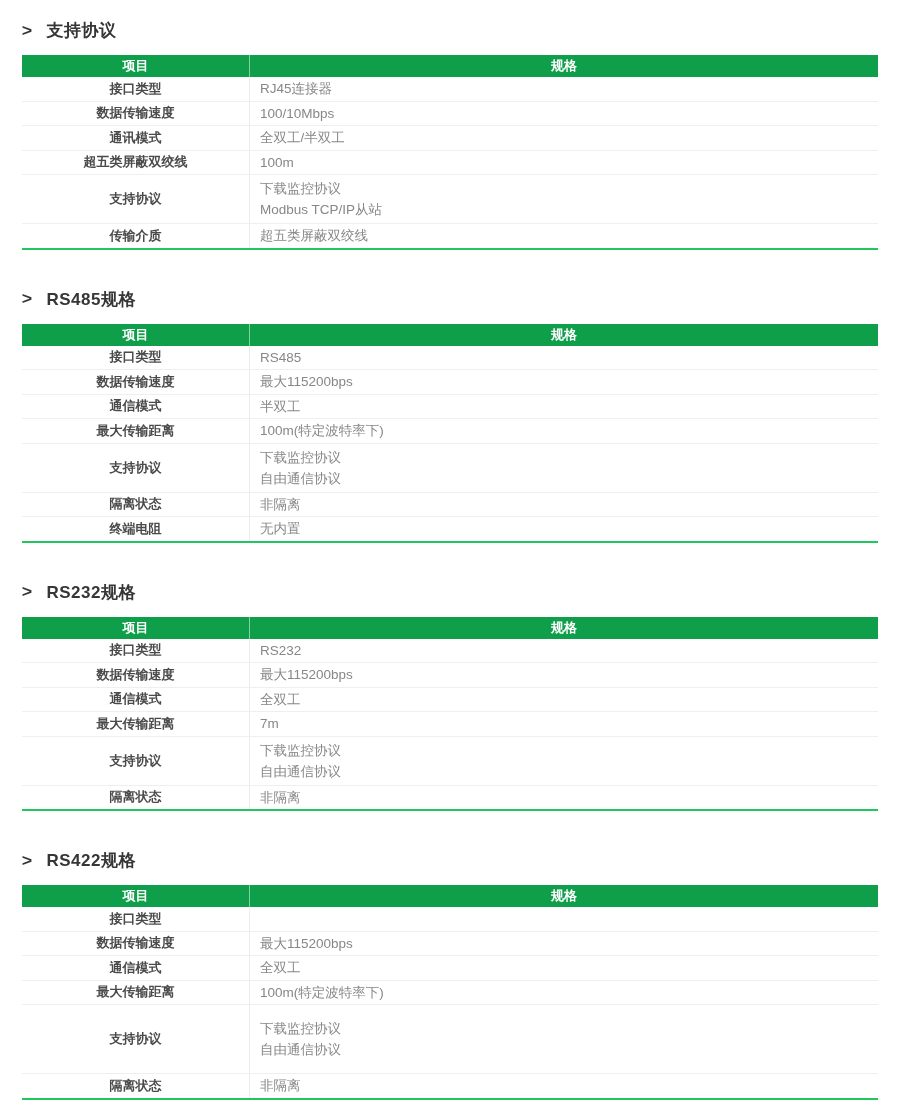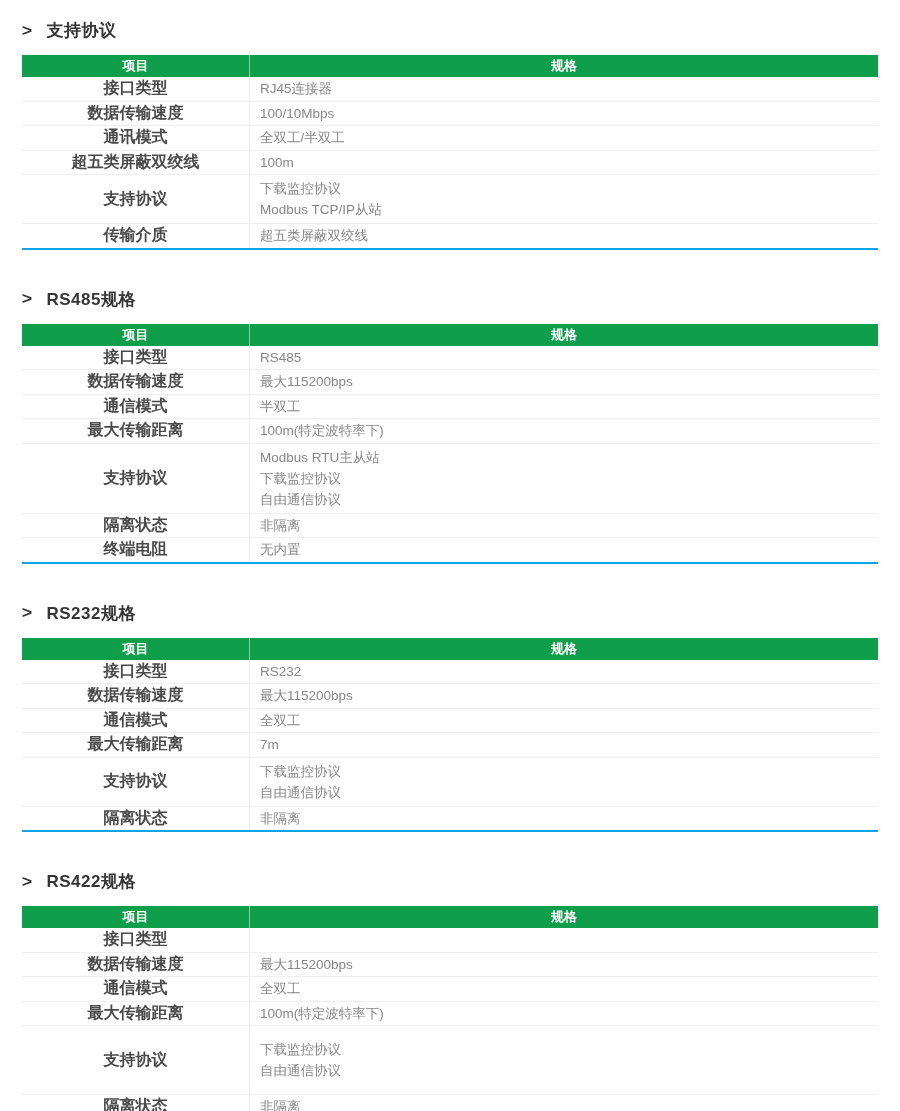--- a/index.html
+++ b/index.html
@@ -29,21 +29,21 @@
   }
   .chev {
     font-size: 17px;
     font-weight: bold;
     color: #363636;
     margin-right: 14px;
     transform: scaleX(1.05);
   }
   .spec-table {
     width: 856px;
-    border-bottom: 2px solid #0ea5e9;
+    border-bottom: 2px solid #22c55e;
   }
   .thead {
     display: flex;
     background: var(--green, #0f9e4a);
     height: 22px;
   }
   .th1 {
     width: 227px;
     border-right: 1px solid rgba(255,255,255,0.5);
     display: flex; align-items: center; justify-content: center;
@@ -59,21 +59,21 @@
     min-height: 23.5px;
     align-items: stretch;
   }
   .trow + .trow { border-top: 1px solid #efefef; }
   .tlabel {
     width: 227px;
     border-right: 1px solid #ececec;
     display: flex; align-items: center; justify-content: center;
     font-weight: bold;
     color: #4a4a4a;
-    font-size: 16px;
+    font-size: 13px;
     text-align: center;
   }
   .tvalue {
     flex: 1;
     padding-left: 10px;
     display: flex;
     flex-direction: column;
     justify-content: center;
     color: #878787;
     font-size: 13.5px;
@@ -167,21 +167,20 @@
         </div>
         <div class="trow">
           <div class="tlabel">最大传输距离</div>
           <div class="tvalue">
             <div class="vline">100m(特定波特率下)</div>
           </div>
         </div>
         <div class="trow multi">
           <div class="tlabel">支持协议</div>
           <div class="tvalue">
-            <div class="vline">Modbus RTU主从站</div>
             <div class="vline">下载监控协议</div>
             <div class="vline">自由通信协议</div>
           </div>
         </div>
         <div class="trow">
           <div class="tlabel">隔离状态</div>
           <div class="tvalue">
             <div class="vline">非隔离</div>
           </div>
         </div>

